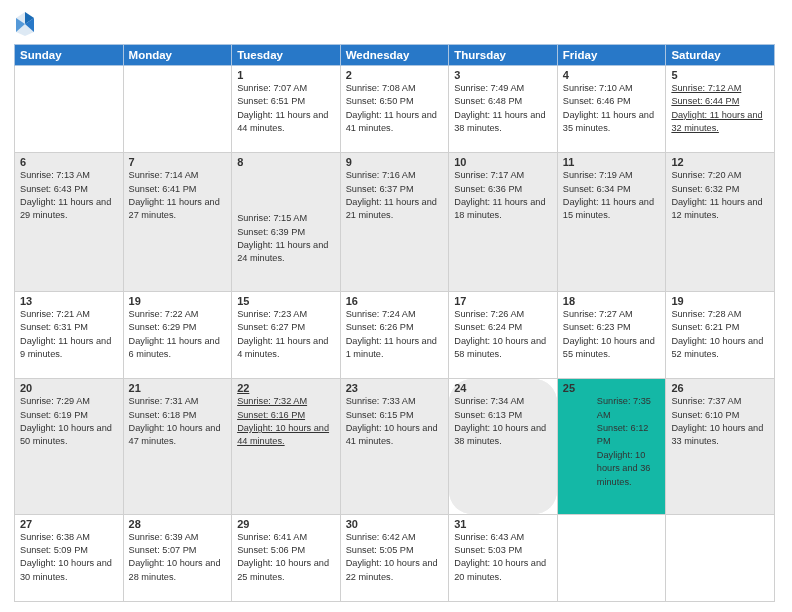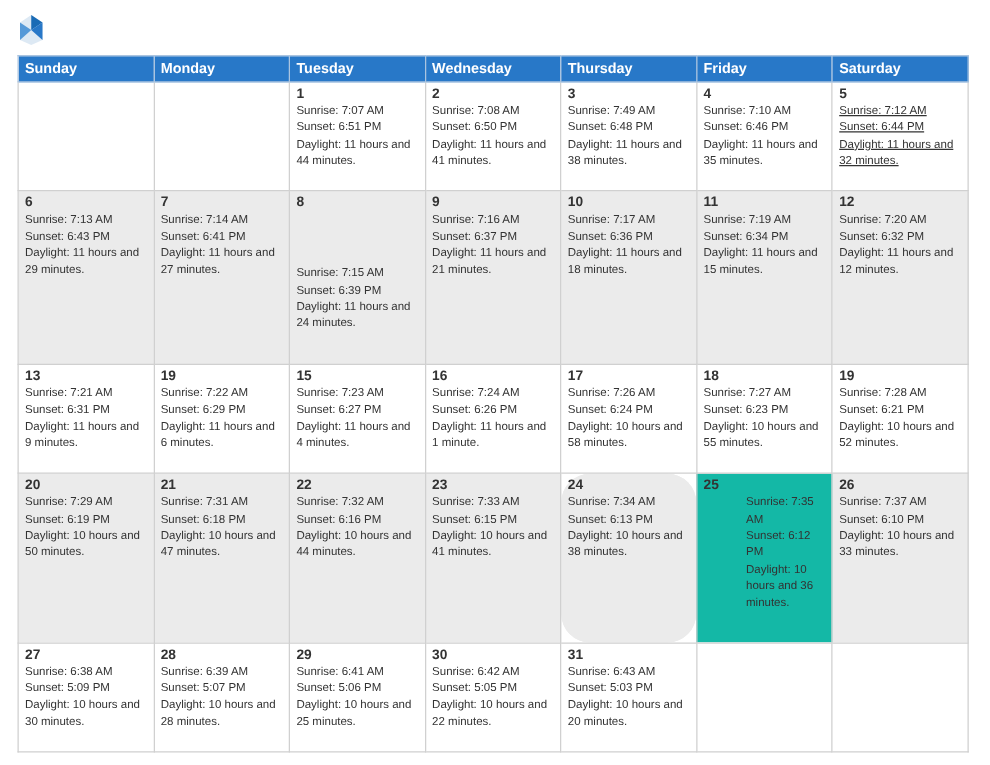--- a/index.html
+++ b/index.html
@@ -261,21 +261,21 @@
             <div class="day-detail" style="white-space: pre-line;">Sunrise: 7:29 AM
 Sunset: 6:19 PM
 Daylight: 10 hours and 50 minutes.</div>
           </td>
           <td style="background: rgb(235, 235, 235);">
             <span class="day-num">21</span>
             <div class="day-detail" style="white-space: pre-line;">Sunrise: 7:31 AM
 Sunset: 6:18 PM
 Daylight: 10 hours and 47 minutes.</div>
           </td>
-          <td style="background: rgb(235, 235, 235);">
+          <td style="background: rgb(235, 235, 235); text-decoration: underline;">
             <span class="day-num">22</span>
             <div class="day-detail" style="white-space: pre-line;">Sunrise: 7:32 AM
 Sunset: 6:16 PM
 Daylight: 10 hours and 44 minutes.</div>
           </td>
           <td style="background: rgb(235, 235, 235);">
             <span class="day-num">23</span>
             <div class="day-detail" style="white-space: pre-line;">Sunrise: 7:33 AM
 Sunset: 6:15 PM
 Daylight: 10 hours and 41 minutes.</div>

